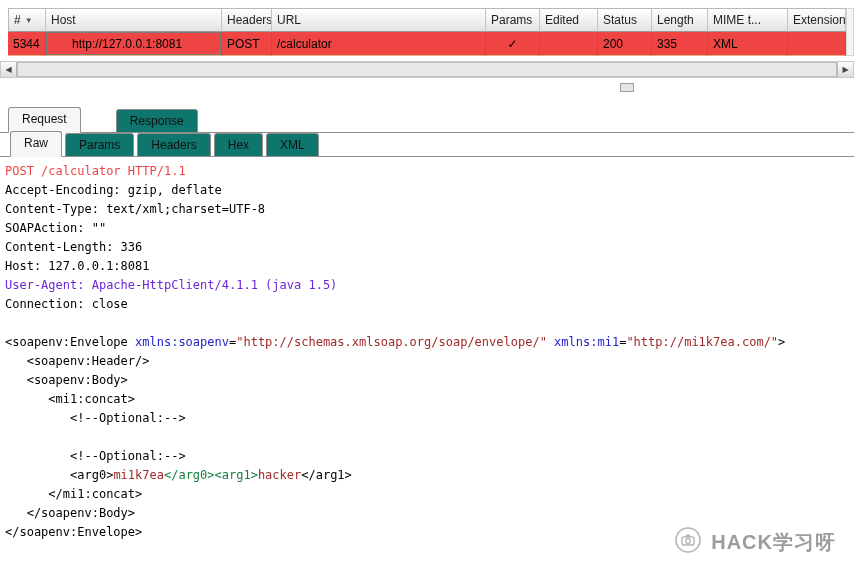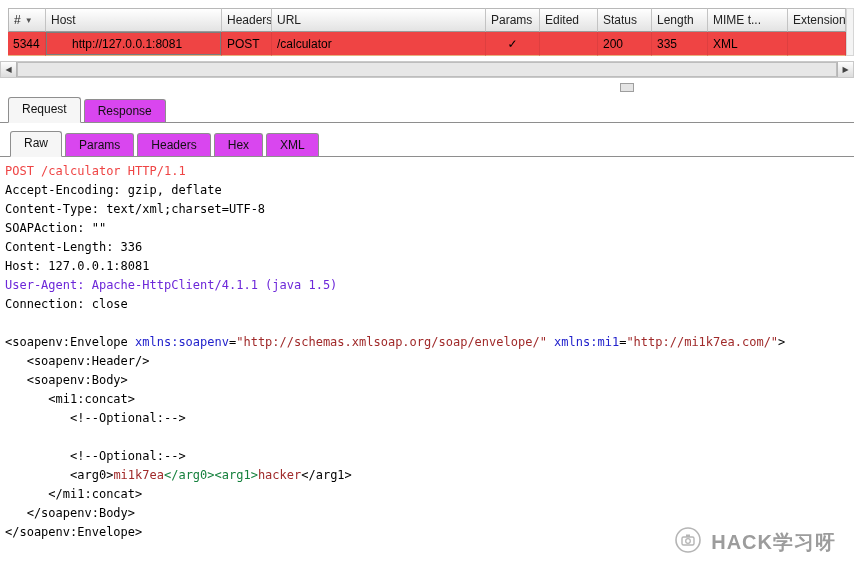--- a/index.html
+++ b/index.html
@@ -36,24 +36,24 @@
   .sbtn.right { border-right:none; border-left:1px solid #b5b5b5; }
   .sthumb { flex:1; background:#e7e7e7; border:1px solid #bdbdbd; margin:0; }
 
   
   .divider-handle { position:absolute; top:83px; left:620px; width:14px; height:9px;
                     background:#e4e4e4; border:1px solid #9e9e9e; }
 
   
   .tabrow { position:absolute; left:0; width:854px; display:flex; align-items:flex-end;
             border-bottom:1px solid #8e8e8e; padding-left:8px; }
-  .tabrow.main { top:98px; height:25px; }
+  .tabrow.main { top:108px; height:25px;gap:32px; }
   .tabrow.sub  { top:131px; height:26px; padding-left:10px; }
   .tab { border:1px solid #8e8e8e; border-bottom:none; border-radius:3px 3px 0 0;
-         background:#d946ef; color:#111; font-size:12px; padding:4px 13px 4px 13px;
+         background:#0f766e; color:#111; font-size:12px; padding:4px 13px 4px 13px;
          margin-right:3px; position:relative; }
   .tab.selected { background:#f6f6f6; margin-bottom:-1px; padding-bottom:6px; z-index:2;
                   border-bottom:1px solid #f6f6f6; }
 
   
   .raw-editor { position:absolute; top:160px; left:0; width:854px; height:405px;
                 background:#ffffff; padding-left:5px; padding-top:2px;
                 font-family:"DejaVu Sans Mono", monospace; font-size:12px;
                 line-height:19px; }
   .code-line { white-space:pre; height:19px; }

